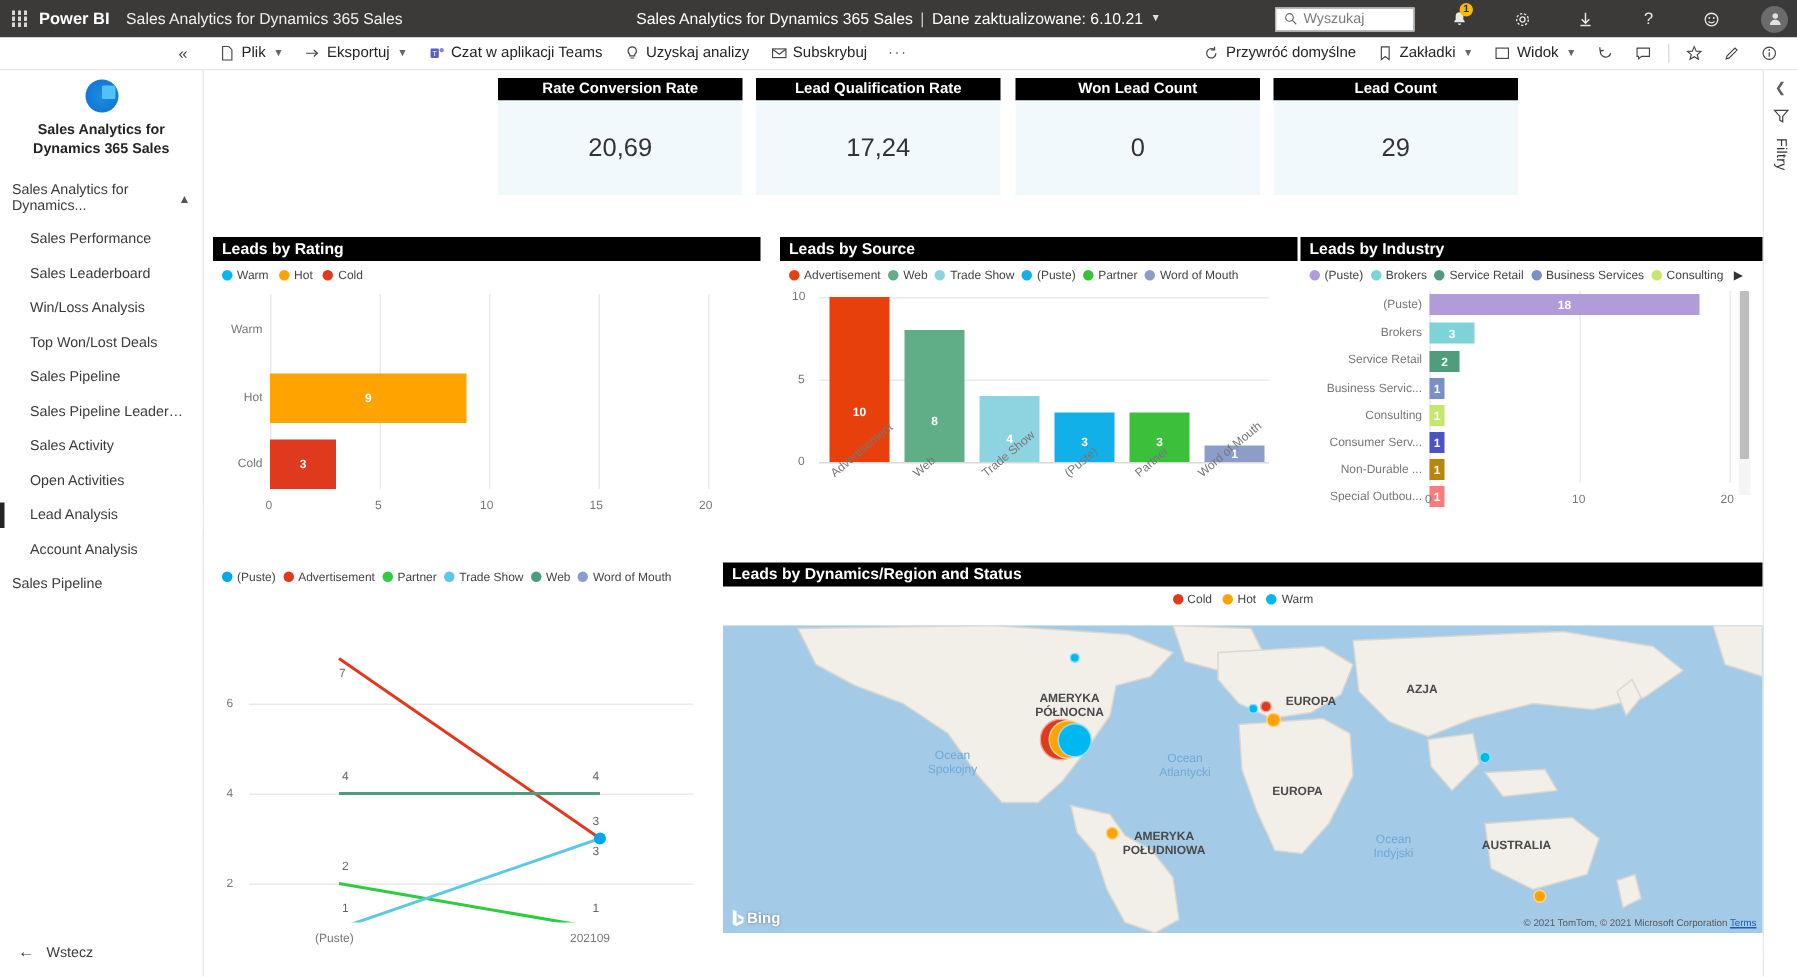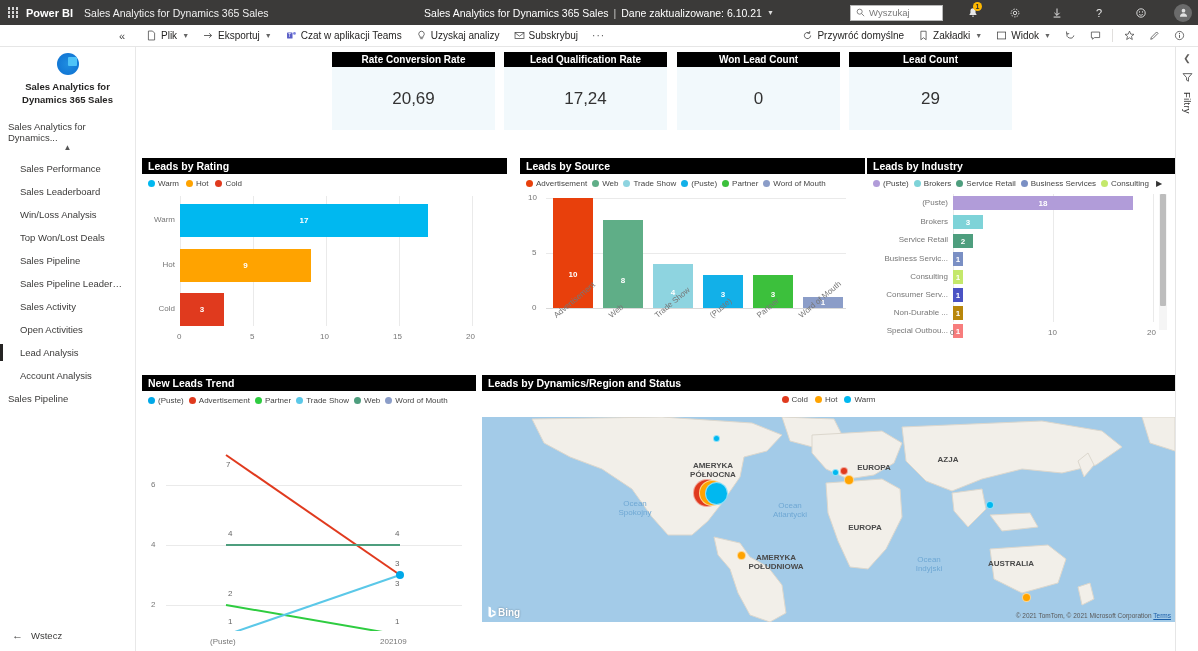--- a/index.html
+++ b/index.html
@@ -84,21 +84,21 @@
   .logo-circle::after {
     content: ""; position: absolute; right: 2px; top: 4px; width: 9px; height: 9px;
     background: #4fc3f7; border-radius: 1px;
   }
   .ln-title {
     text-align: center; font-size: 9.5px; font-weight: bold; color: #252423;
     line-height: 13px; padding: 3px 8px 10px;
   }
   .ln-group {
     display: flex; align-items: center; justify-content: space-between;
-    font-size: 9.5px; color: #3b3a39; padding: 5px 8px 5px 8px; cursor: pointer; flex-direction: column;
+    font-size: 9.5px; color: #3b3a39; padding: 5px 8px 5px 8px; cursor: pointer;
   }
   .ln-item {
     font-size: 9.5px; color: #3b3a39; padding: 6px 8px 6px 20px;
     cursor: pointer; position: relative; white-space: nowrap;
     overflow: hidden; text-overflow: ellipsis;
   }
   .ln-item.active { background: #ffffff; font-weight: normal; }
   .ln-item.active::before {
     content: ""; position: absolute; left: 0; top: 3px; bottom: 3px;
     width: 3px; background: #252423;
@@ -433,23 +433,20 @@
             </span>
         </div>
         <div class="plot" style="height:170px">
 
           <div class="gridline" style="left:38px;top:6px;width:1px;height:130px"></div>
           <div class="gridline" style="left:111px;top:6px;width:1px;height:130px"></div>
           <div class="gridline" style="left:184px;top:6px;width:1px;height:130px"></div>
           <div class="gridline" style="left:257px;top:6px;width:1px;height:130px"></div>
           <div class="gridline" style="left:330px;top:6px;width:1px;height:130px"></div>
 
-          <div class="barh" style="left:38px;top:14px;width:248px;height:33px;background:#00b8f0">
-            <span class="barh-val">17</span>
-          </div>
           <div class="barh" style="left:38px;top:59px;width:131px;height:33px;background:#ffa300">
             <span class="barh-val">9</span>
           </div>
           <div class="barh" style="left:38px;top:103px;width:44px;height:33px;background:#e03a1e">
             <span class="barh-val">3</span>
           </div>
 
           <span class="catlbl-r" style="left:0;top:25px;width:33px">Warm</span>
           <span class="catlbl-r" style="left:0;top:70px;width:33px">Hot</span>
           <span class="catlbl-r" style="left:0;top:114px;width:33px">Cold</span>
@@ -595,21 +592,20 @@
           <span class="axis-lbl" style="left:181px;top:138px">10</span>
           <span class="axis-lbl" style="left:280px;top:138px">20</span>
 
           <div class="vscroll" style="left:292px;top:4px;width:8px;height:136px">
             <div class="vscroll-thumb" style="left:1px;top:0;width:6px;height:112px"></div>
           </div>
         </div>
       </div>
 
       <div class="vis" style="left:6px;top:328px;width:334px;height:262px">
-        <div class="vis-hdr">New Leads Trend</div>
         <div class="legend" style="gap:5px">
           <span class="lg">
             <span class="dot" style="background:#00a8e8"></span>
             <span>(Puste)</span>
             </span>
           <span class="lg">
             <span class="dot" style="background:#e03a1e"></span>
             <span>Advertisement</span>
             </span>
           <span class="lg">

